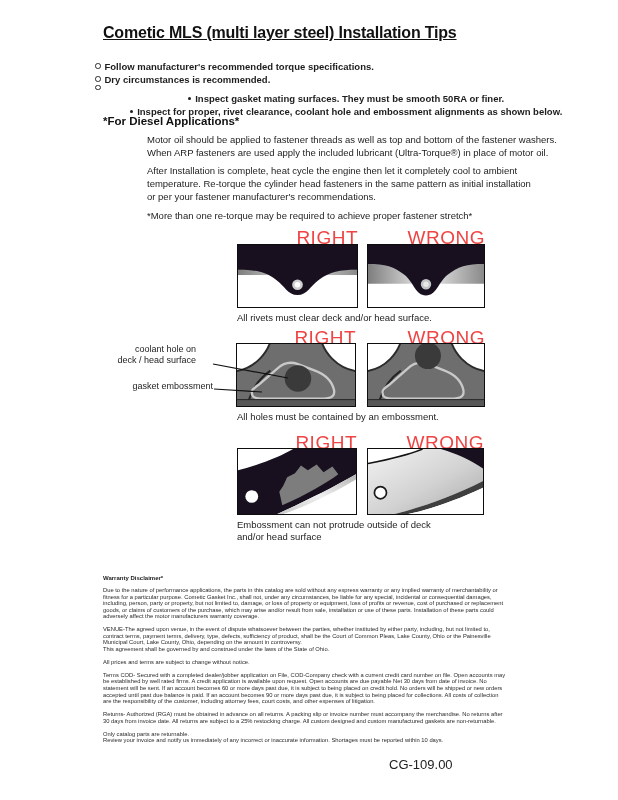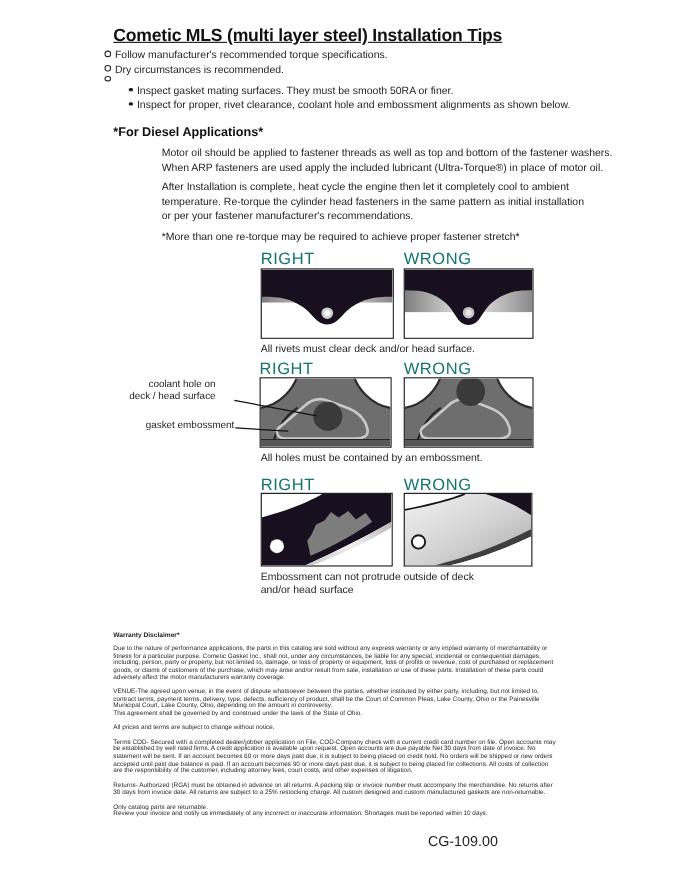--- a/index.html
+++ b/index.html
@@ -2,34 +2,34 @@
 <html><head>
 <meta charset="utf-8">
 <style>
   html,body{margin:0;padding:0;background:#ffffff;}
   body{width:618px;height:800px;position:relative;overflow:hidden;
        font-family:"Liberation Sans","DejaVu Sans",sans-serif;color:#1d1d1d;}
   .abs{position:absolute;}
   
   .doc-title{left:103px;top:24px;font-size:16px;font-weight:bold;letter-spacing:-0.2px;
              color:#111;text-decoration:underline;white-space:nowrap;}
-  .bullets{left:95px;top:44px;width:480px;font-size:9.5px;line-height:13px;}
+  .bullets{left:95px;top:60px;width:480px;font-size:9.5px;line-height:13px;font-weight:bold;}
   .b-row{display:flex;align-items:baseline;}
   .o-bullet{width:3.5px;height:3.5px;border:1px solid #2a2a2a;border-radius:50%;
             margin-right:4px;flex:0 0 auto;position:relative;top:-1.5px;}
-  .sub{margin-left:22px;}
+  .sub{margin-left:22px;justify-content:center;}
   .f-bullet{width:3.5px;height:3.5px;background:#1d1d1d;border-radius:50%;
             margin-right:4px;flex:0 0 auto;position:relative;top:-1.5px;}
   .diesel-h{left:103px;top:115px;font-size:11.5px;font-weight:bold;color:#111;white-space:nowrap;}
   .para{left:103px;width:470px;font-size:9.5px;line-height:13px;white-space:pre-line;margin-left:44px;}
   .p1{top:133px;}
   .p2{top:164px;}
   .p-note{top:209px;}
   
-  .fig-label{top:0;font-size:15px;letter-spacing:0.5px;color:#0f766e;text-align:left;white-space:nowrap;}
+  .fig-label{top:0;font-size:19px;letter-spacing:0.5px;color:#ef4444;text-align:right;white-space:nowrap;}
   .diag-box{border:1.5px solid #0d0d0d;background:#fff;overflow:hidden;box-sizing:border-box;}
   .diag-box svg{display:block;width:100%;height:100%;}
   .fig-caption{font-size:9.5px;line-height:12px;color:#1d1d1d;white-space:pre-line;}
   .side-label{font-size:9px;line-height:11px;color:#1d1d1d;text-align:right;white-space:pre-line;}
   
   .warranty-h{left:103px;top:575px;font-size:6px;font-weight:bold;color:#222;white-space:nowrap;}
   .fineprint{left:103px;top:587px;width:436px;font-size:5.8px;line-height:6.6px;color:#2a2a2a;}
   .fineprint p{margin:0 0 6.3px 0;white-space:pre-line;}
   .doc-code{left:389px;top:757px;font-size:13px;color:#222;white-space:nowrap;}
 </style>

